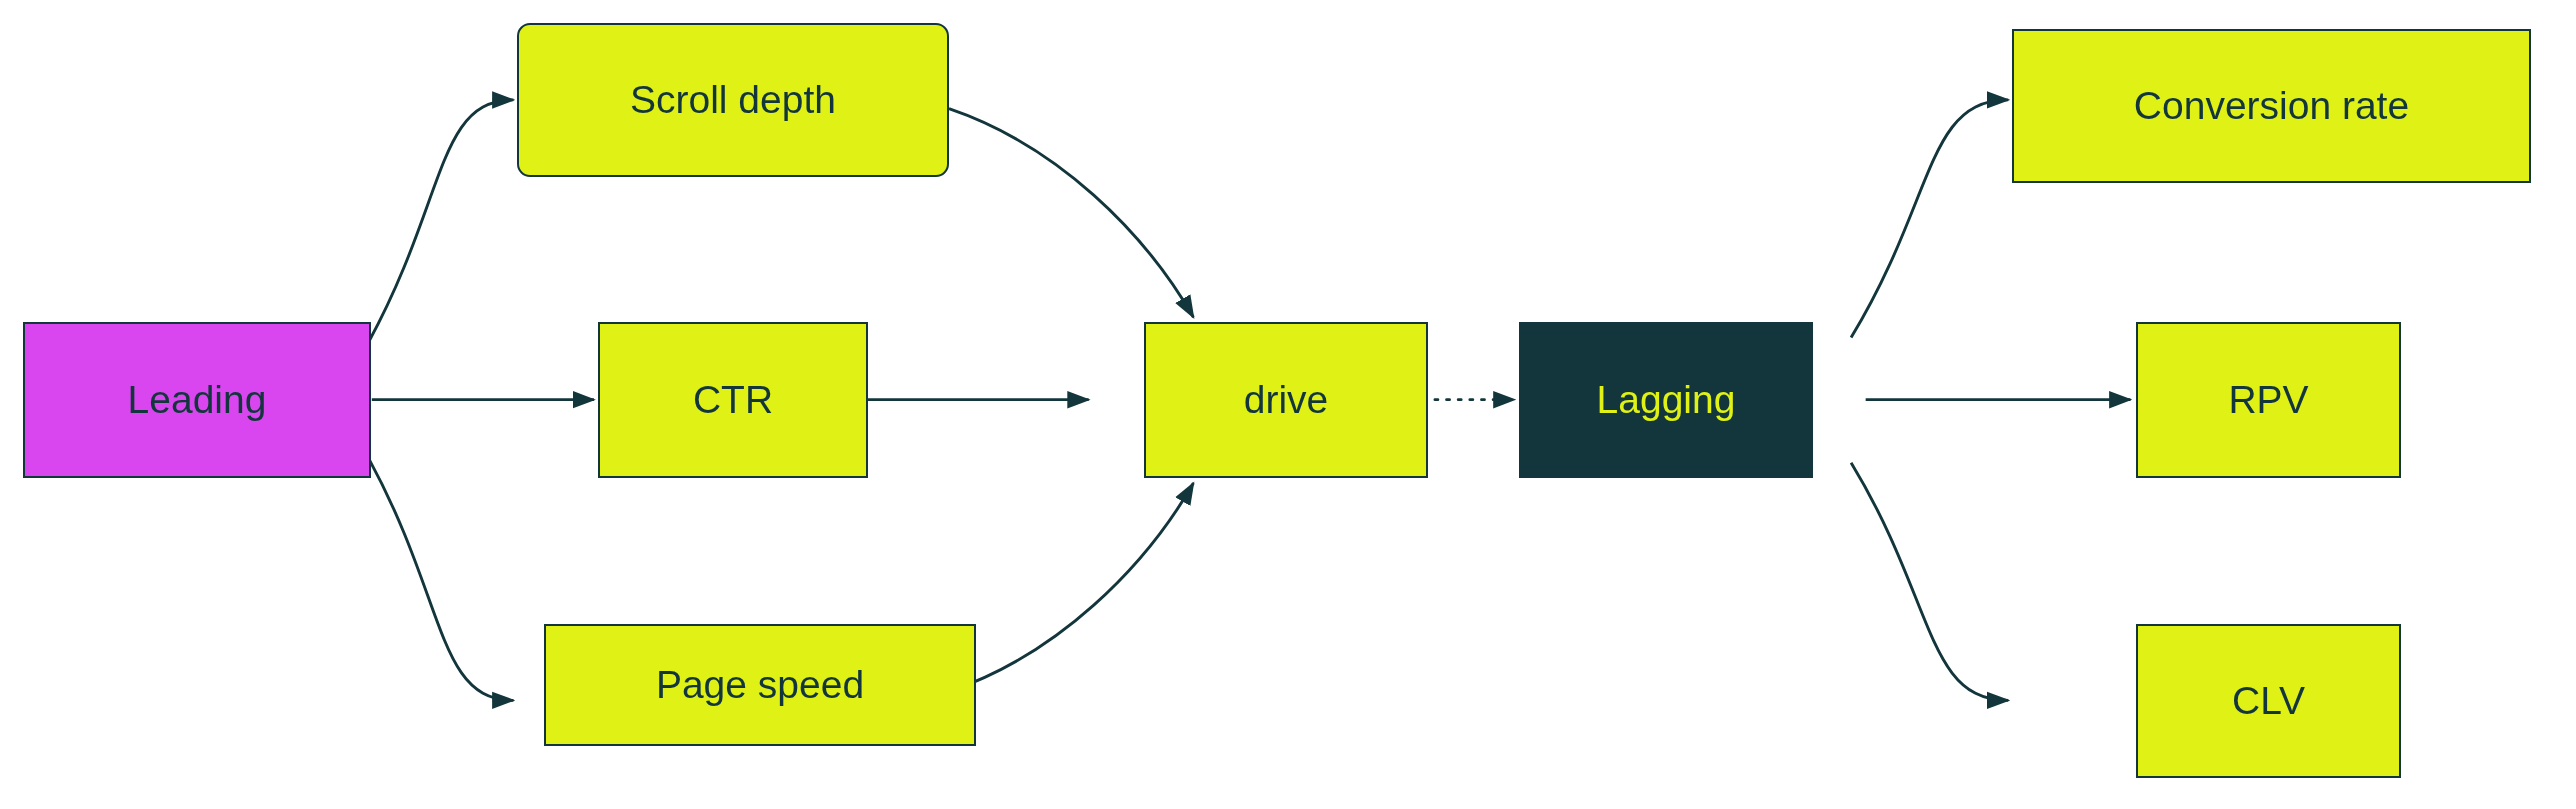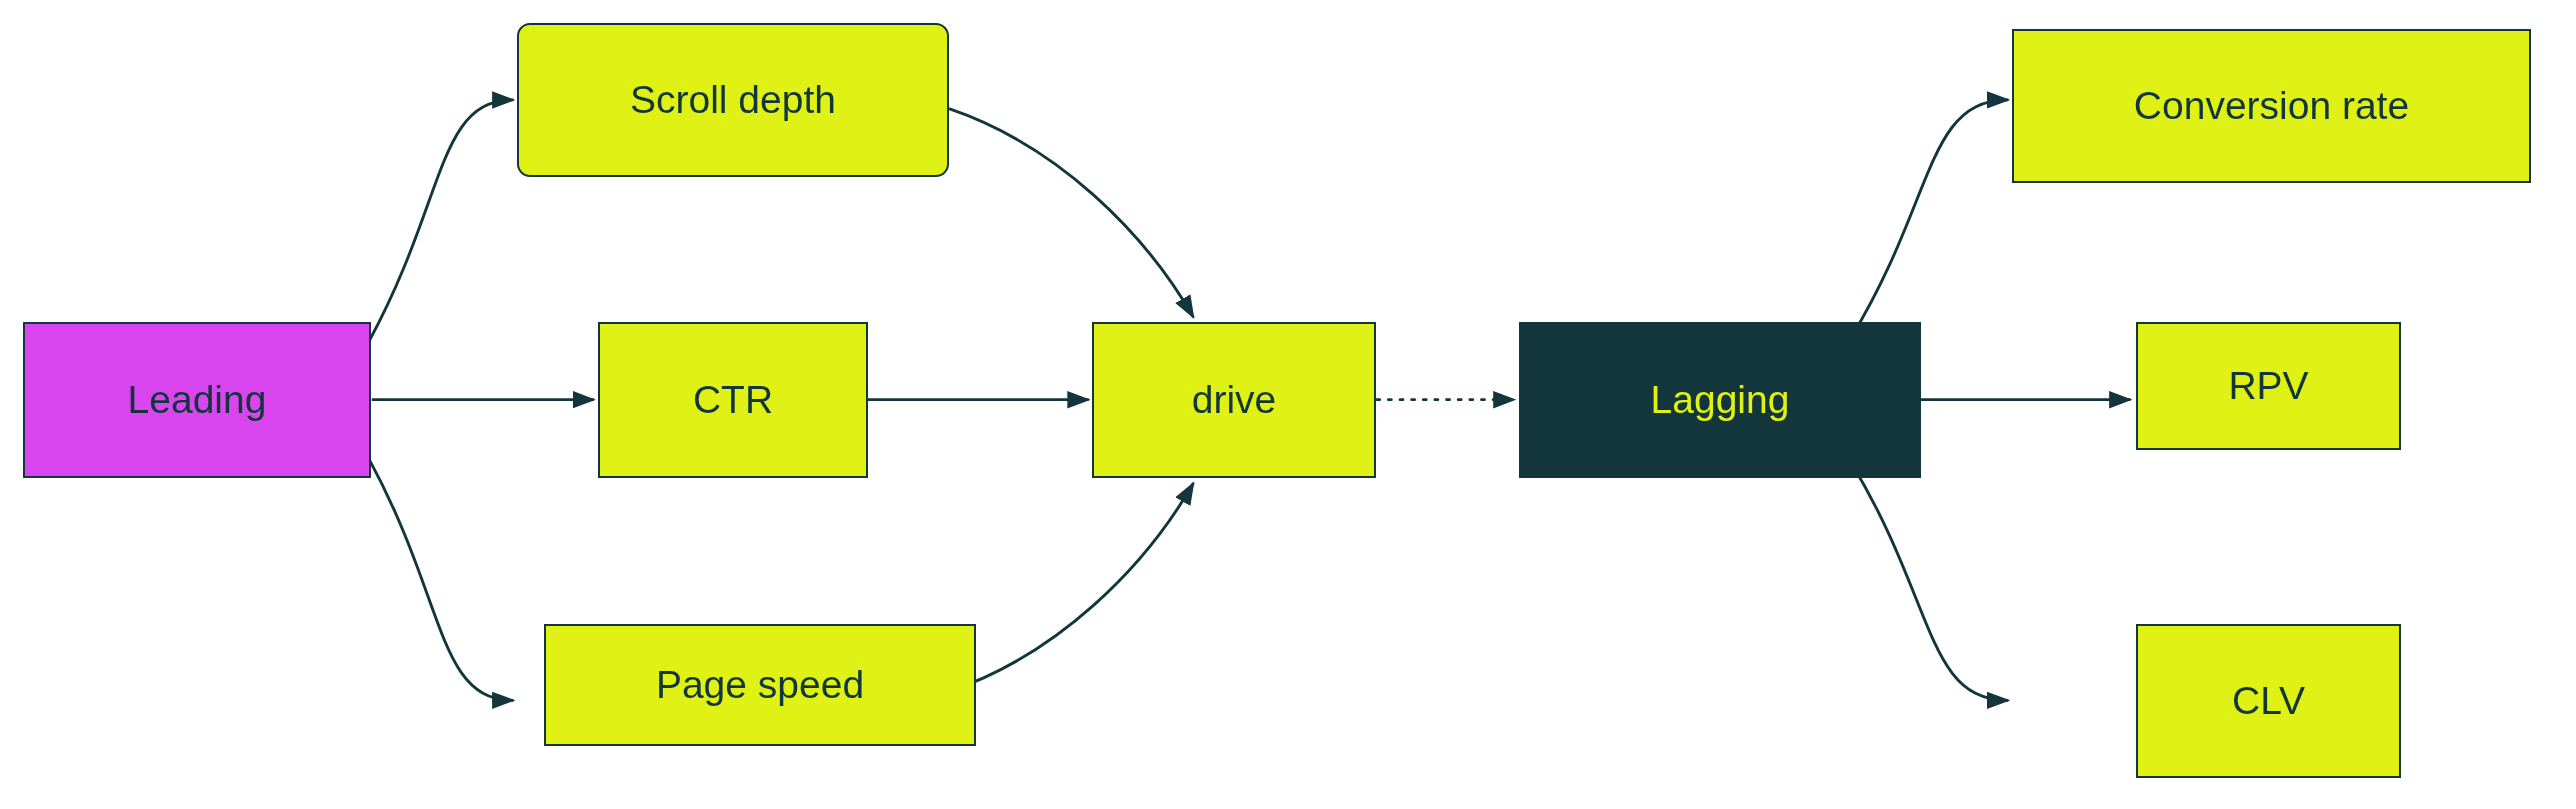--- a/index.html
+++ b/index.html
@@ -35,24 +35,24 @@
     line-height: 1.2;
     white-space: nowrap;
   }
   .node.pale  { background: #d946ef; }
   .node.dark  { background: #12363c; color: #e0f215; }
 
   .n-leading         { left: 23px;   top: 322px; width: 348px; height: 156px; }
   .n-scroll-depth    { left: 517px;  top: 23px;  width: 432px; height: 154px; border-radius: 13px; }
   .n-ctr             { left: 598px;  top: 322px; width: 270px; height: 156px; }
   .n-page-speed      { left: 544px;  top: 624px; width: 432px; height: 122px; }
-  .n-drive           { left: 1092px; top: 322px; width: 284px; height: 156px; }
-  .n-lagging         { left: 1519px; top: 322px; width: 402px; height: 156px; }
+  .n-drive           { left: 1144px; top: 322px; width: 284px; height: 156px; }
+  .n-lagging         { left: 1519px; top: 322px; width: 294px; height: 156px; }
   .n-conversion-rate { left: 2012px; top: 29px;  width: 519px; height: 154px; }
-  .n-rpv             { left: 2136px; top: 322px; width: 265px; height: 128px; }
+  .n-rpv             { left: 2136px; top: 322px; width: 265px; height: 156px; }
   .n-clv             { left: 2136px; top: 624px; width: 265px; height: 154px; align-items: center; }
 
   .edge {
     fill: none;
     stroke: #12363c;
     stroke-width: 3;
   }
   .edge.dotted {
     stroke-dasharray: 3 9;
     stroke-linecap: round;

